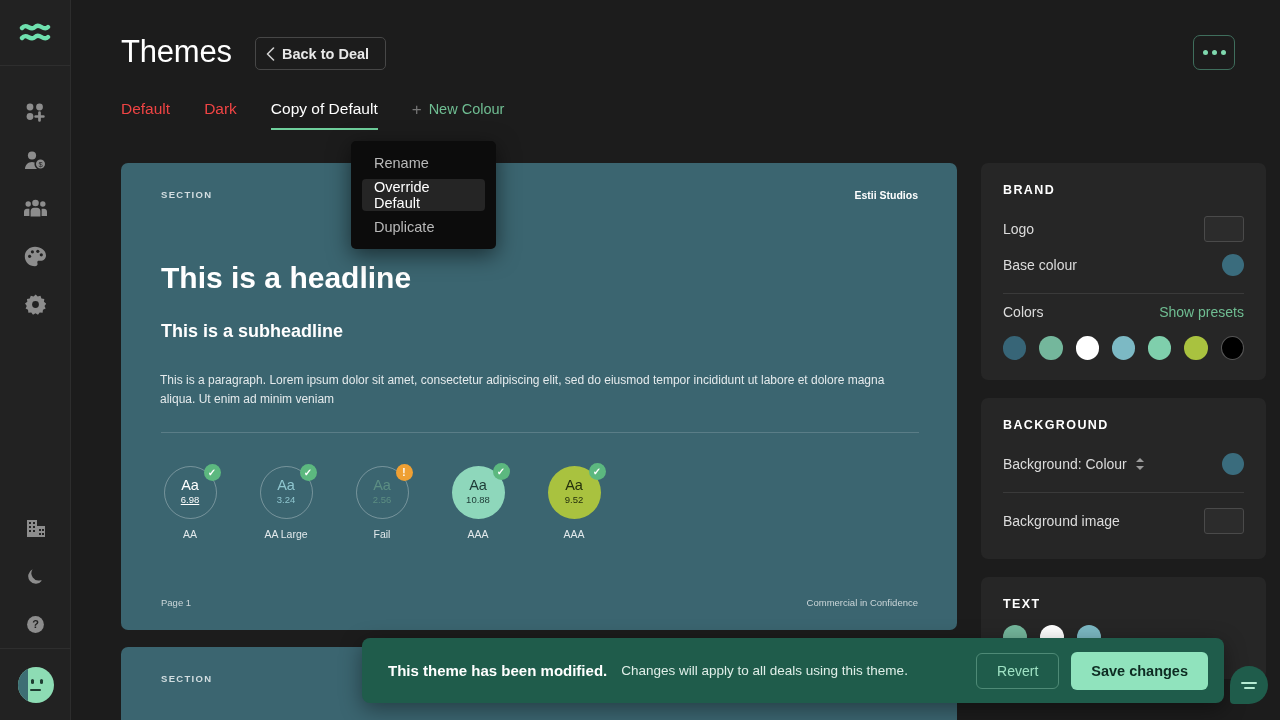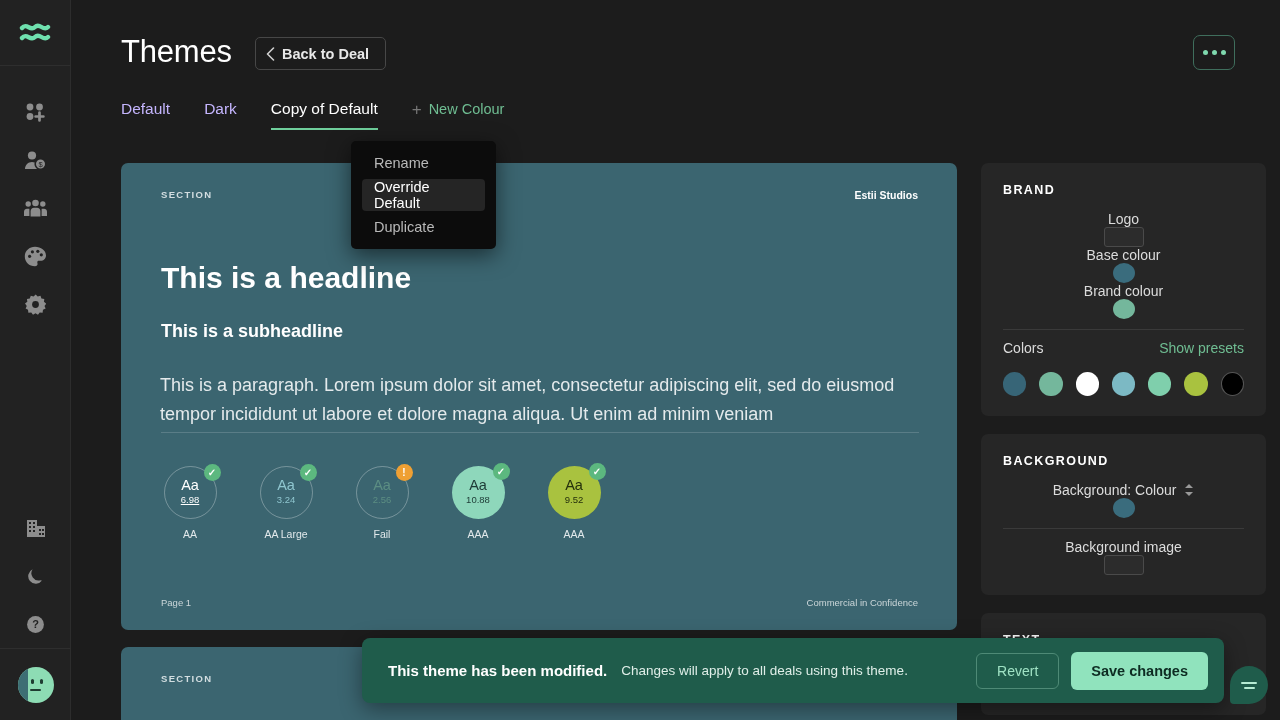--- a/index.html
+++ b/index.html
@@ -71,21 +71,21 @@
     width:42px; height:35px;
     border:1px solid #3f6e5c; border-radius:7px;
     display:flex; align-items:center; justify-content:center; gap:4px;
     cursor:pointer;
   }
   #more-button i { width:5px; height:5px; border-radius:50%; background:#7fd8ae; display:block; }
 
   
   #tabs { position:absolute; left:50px; top:100px; display:flex; align-items:center; }
   .tab {
-    font-size:15.5px; color:#c4b5fd; margin-right:34px;
+    font-size:15.5px; color:#ef4444; margin-right:34px;
     padding-bottom:12px; cursor:pointer; position:relative; font-weight:400;
   }
   .tab.active { color:#ffffff; font-weight:400; }
   .tab.active:after{
     content:""; position:absolute; left:0; right:0; bottom:0; height:2px; background:#6fcf9c;
   }
   #new-theme {
     display:flex; align-items:center; gap:7px;
     color:#6fbd92; font-size:14.5px; padding-bottom:12px; cursor:pointer;
   }
@@ -124,21 +124,21 @@
   #headline {
     position:absolute; left:40px; top:98px;
     font-size:30px; font-weight:700; color:#ffffff;
   }
   #subheadline {
     position:absolute; left:40px; top:158px;
     font-size:18px; font-weight:700; color:#ffffff;
   }
   #paragraph {
     position:absolute; left:39px; top:208px; width:760px;
-    font-size:18px; line-height:1.62; color:#e4eaec;
+    font-size:12px; line-height:1.62; color:#e4eaec;
   }
   #card-divider {
     position:absolute; left:40px; top:269px; width:758px; height:1px;
     background:rgba(255,255,255,.16);
   }
   #card-footer {
     position:absolute; left:40px; right:39px; bottom:22px;
     display:flex; justify-content:space-between;
     font-size:9.5px; color:#cbd6d9;
   }
@@ -166,21 +166,20 @@
   #rightpanel { position:absolute; left:981px; top:163px; width:285px; }
   .panel {
     background:#262626; border-radius:7px; padding:20px 22px; margin-bottom:18px;
   }
   .panel-title {
     font-size:12.5px; font-weight:700; letter-spacing:1.4px; color:#ffffff; margin-bottom:14px;
   }
   .prow {
     display:flex; align-items:center; justify-content:space-between;
     height:36px;
-    flex-direction:column;
   }
   .prow-label { font-size:14px; color:#dcdcdc; }
   .swatch-dot { width:22px; height:22px; border-radius:50%; cursor:pointer; }
   .img-box {
     width:40px; height:26px; border:1px solid #4a4a4a; border-radius:3px;
     background:#2c2c2c; cursor:pointer;
   }
   .hr { height:1px; background:#3a3a3a; margin:10px 0; }
   #colors-row {
     display:flex; align-items:center; justify-content:space-between; margin-top:8px;
@@ -434,24 +433,20 @@
     <div class="prow">
       <span class="prow-label">Logo</span>
       <span class="img-box"></span>
     </div>
 
     <div class="prow">
       <span class="prow-label">Base colour</span>
       <span class="swatch-dot" id="base-dot" style="background: rgb(58, 108, 125);"></span>
     </div>
 
-    <div class="prow">
-      <span class="prow-label">Brand colour</span>
-      <span class="swatch-dot" id="brand-dot" style="background: rgb(116, 183, 156);"></span>
-    </div>
 
     <div class="hr"></div>
 
     <div id="colors-row">
       <span class="prow-label">Colors</span>
       <span id="show-presets">Show presets</span>
     </div>
 
     <div id="palette">
         <span class="swatch-dot" style="background: rgb(55, 101, 119);"></span>

